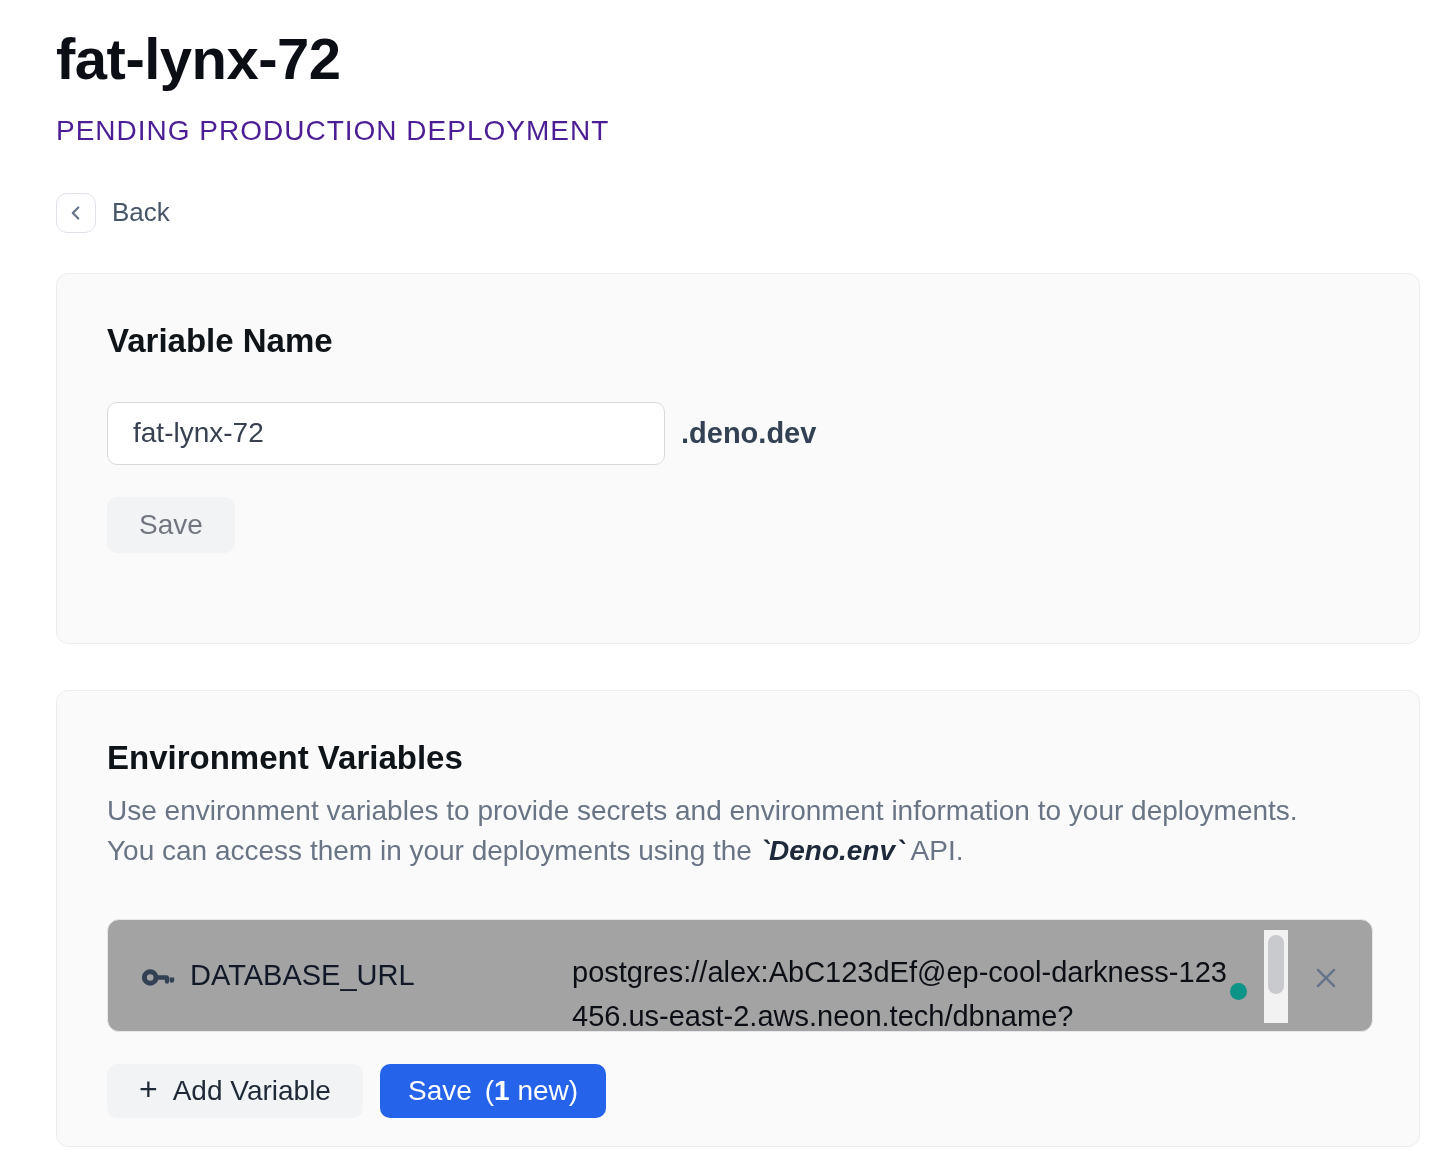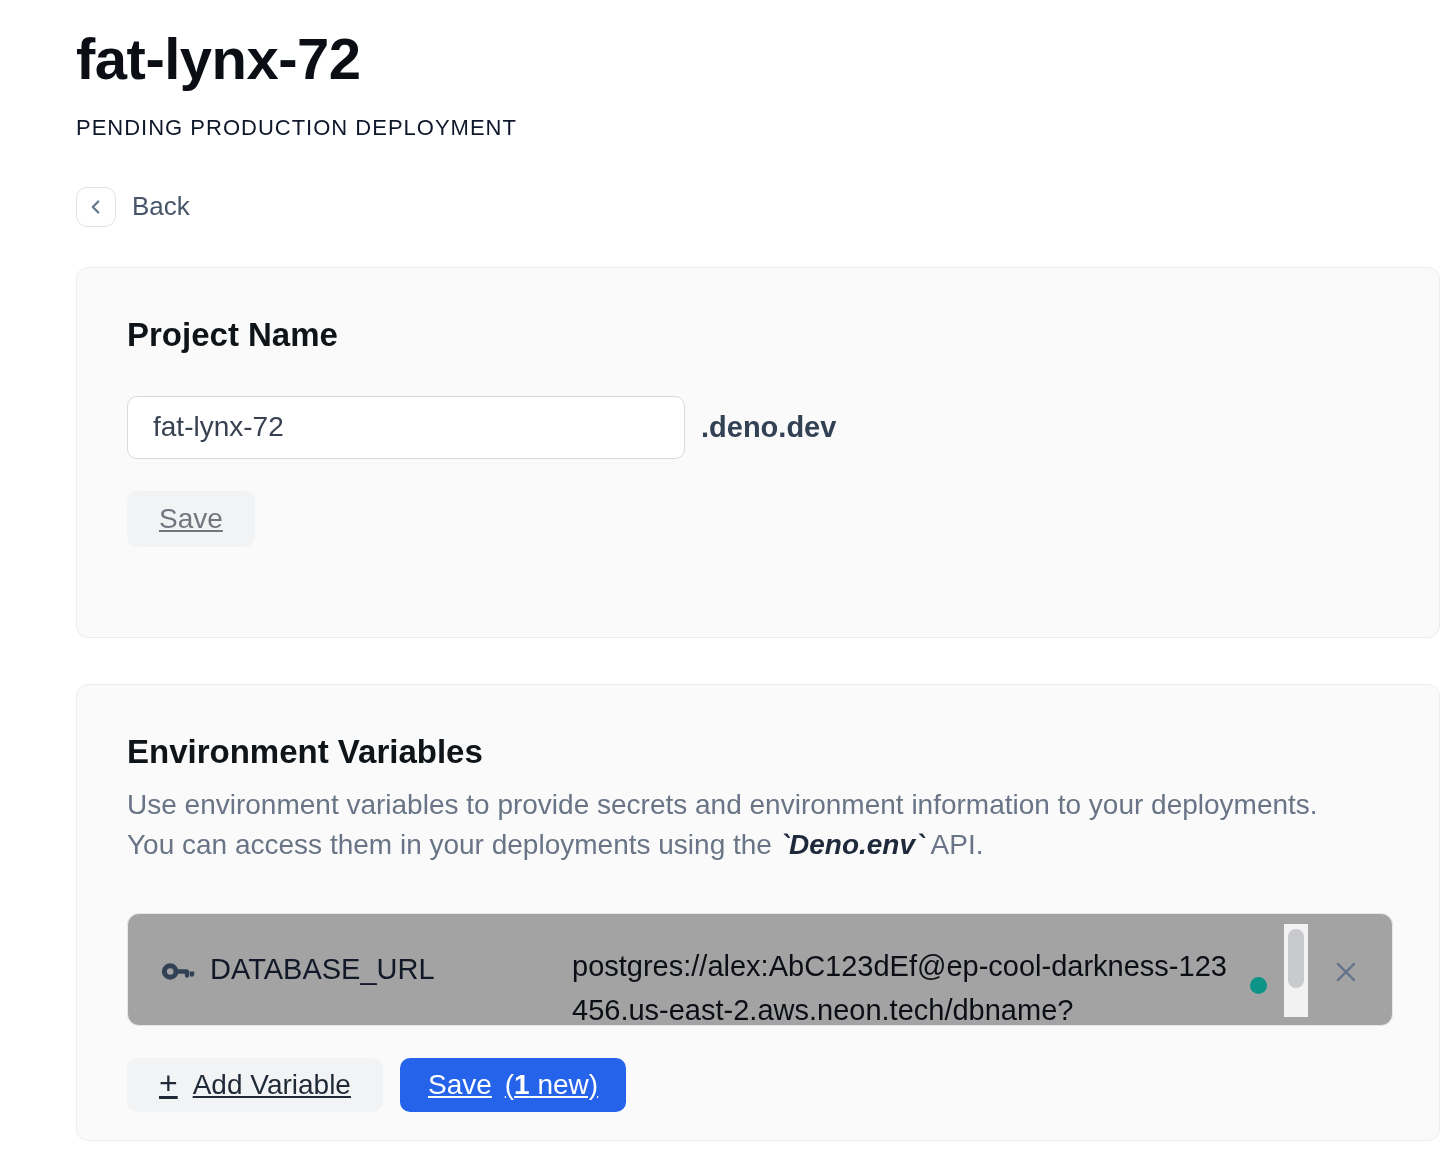--- a/index.html
+++ b/index.html
@@ -3,34 +3,34 @@
 <meta charset="utf-8">
 <style>
   * { box-sizing: border-box; margin: 0; padding: 0; }
   html, body {
     width: 1452px; height: 1168px;
     background: #ffffff;
     font-family: "Liberation Sans", sans-serif;
     overflow: hidden;
     color: #0b0e14;
   }
-  .page { padding: 26px 0 0 56px; width: 1192px; margin-left: 20px; }
+  .page { padding: 26px 0 0 56px; width: 1192px; }
 
   .page-title {
     font-size: 58px;
     font-weight: 800;
     letter-spacing: -0.5px;
     color: #0b0e14;
     line-height: 1.15;
   }
   .page-status {
     margin-top: 22px;
-    font-size: 22px;
+    font-size: 28px;
     letter-spacing: 1px;
-    color: #0f172a;
+    color: #4c1d95;
     font-weight: 400;
   }
 
   .back-row {
     margin-top: 46px;
     display: flex;
     align-items: center;
     gap: 16px;
   }
   .back-btn {
@@ -100,21 +100,20 @@
 
   .btn {
     border: none;
     border-radius: 10px;
     font-family: "Liberation Sans", sans-serif;
     font-size: 28px;
     cursor: pointer;
     display: inline-flex;
     align-items: center;
     justify-content: center;
-    text-decoration: underline;
   }
   .btn-muted { background: #f2f3f5; color: #71767f; }
   .save-btn-1 { margin-top: 32px; height: 56px; padding: 0 32px; }
 
   .env-row {
     position: relative;
     margin-top: 48px;
     width: 1266px; height: 113px;
     background: #a3a3a3;
     border: 1px solid #e5e7eb;
@@ -126,21 +125,21 @@
     left: 34px; top: 47px;
   }
   .env-key-name {
     position: absolute;
     left: 82px; top: 39px;
     font-size: 29px;
     color: #111827;
   }
   .env-value {
     position: absolute;
-    left: 444px; top: 0;
+    left: 464px; top: 0;
     width: 660px; height: 113px;
     padding-top: 30px;
     font-size: 29px;
     line-height: 44px;
     color: #0b0e14;
     word-break: break-all;
     overflow: hidden;
     white-space: pre-wrap;
   }
   .new-dot {
@@ -216,21 +215,21 @@
       <span style="display:flex">
         <svg width="22" height="22" viewBox="0 0 24 24" fill="none" stroke="#64748b" stroke-width="2.4" stroke-linecap="round" stroke-linejoin="round">
           <polyline points="14.5 6 8.5 12 14.5 18"></polyline>
         </svg>
       </span>
     </button>
     <span class="back-label">Back</span>
   </div>
 
   <section class="card card-1">
-    <h2 class="card-heading">Project Name</h2>
+    <h2 class="card-heading">Variable Name</h2>
 
     <div class="input-row">
       <input class="name-input" type="text" value="fat-lynx-72" style="">
       <span class="domain-suffix">.deno.dev</span>
     </div>
 
     <button class="btn btn-muted save-btn-1">Save</button>
   </section>
 
   <section class="card card-2">

